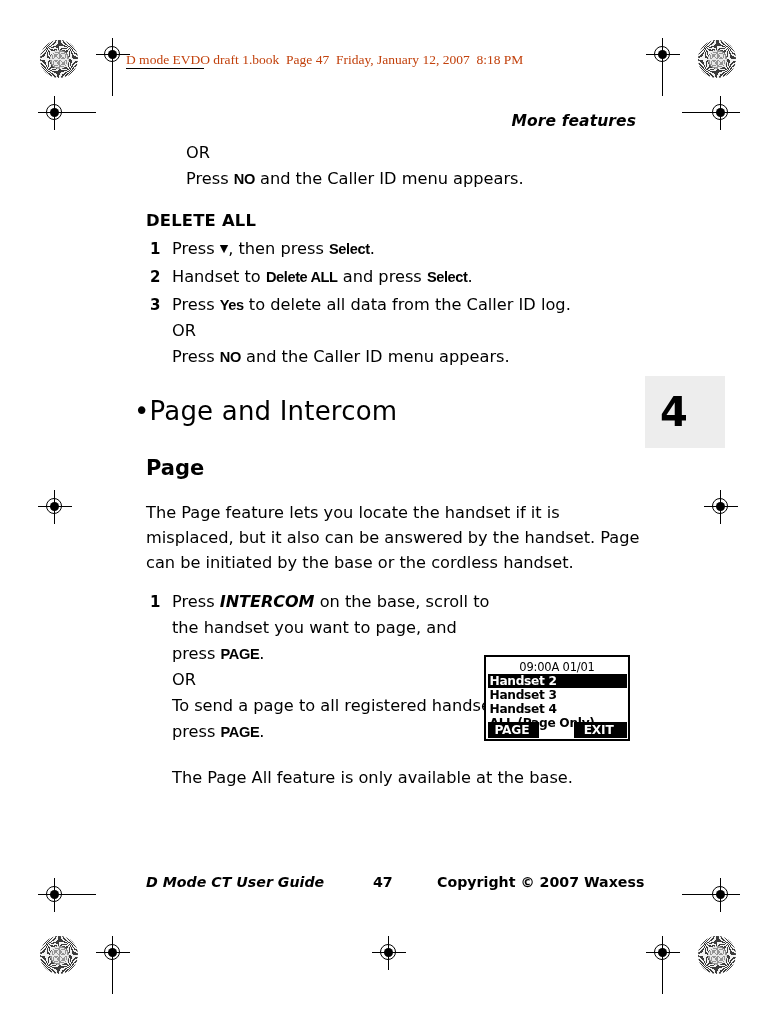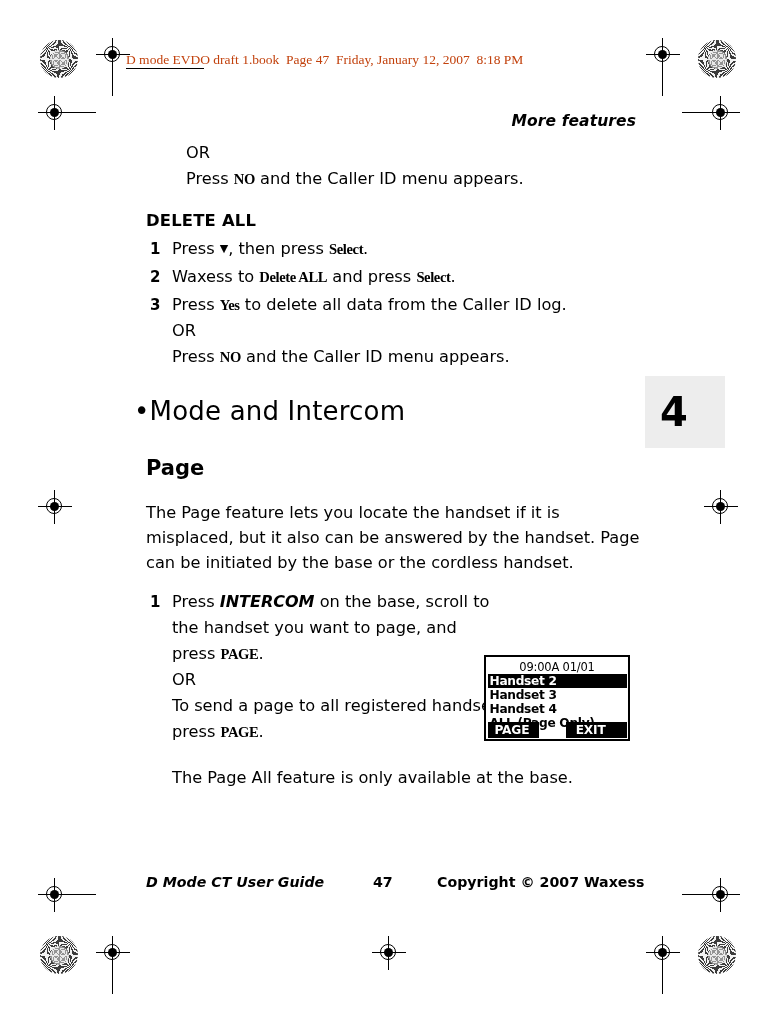--- a/index.html
+++ b/index.html
@@ -116,21 +116,21 @@
     left: 146px;
     top: 140px;
     width: 500px;
     font-size: 16.2px;
     line-height: 26px;
   }
 
   .indent1 { margin-left: 40px; }
 
   .ui {
-    font-family: Liberation Serif, serif;
+    font-family: Liberation Sans, sans-serif;
     font-weight: bold;
     font-size: 14.6px;
     letter-spacing: -0.4px;
   }
   .keyname {
     font-weight: bold;
     font-style: italic;
     font-size: 16px;
   }
 
@@ -258,21 +258,21 @@
     background: #000;
     color: #fff;
     font-size: 12.2px;
     font-weight: bold;
     line-height: 16px;
     letter-spacing: -0.2px;
     padding: 0 6px;
     white-space: nowrap;
   }
   .softkey.left  { padding-left: 7px; padding-right: 10px; }
-  .softkey.right { padding-left: 10px; padding-right: 21px; }
+  .softkey.right { padding-left: 10px; padding-right: 13px; }
 
   
   .footer {
     position: absolute;
     left: 146px;
     top: 874px;
     width: 500px;
     font-size: 14.2px;
   }
   .footer .guide {
@@ -400,37 +400,37 @@
 
     <div class="subhead">DELETE ALL</div>
 
     <div class="steps">
 
       <div class="step">
         <span class="num">1</span><span>Press </span><span class="arrow-glyph">▼</span><span>, then press </span><span class="ui">Select</span><span>.</span>
       </div>
 
       <div class="step">
-        <span class="num">2</span><span>Waxess to </span><span class="ui">Delete ALL</span><span> and press </span><span class="ui">Select</span><span>.</span>
+        <span class="num">2</span><span>Handset to </span><span class="ui">Delete ALL</span><span> and press </span><span class="ui">Select</span><span>.</span>
       </div>
 
 
       <div class="step">
         <span class="num">3</span><span>Press </span><span class="ui">Yes</span><span> to delete all data from the Caller ID log.</span>
       </div>
 
       <div class="sub-line">OR</div>
 
       <div class="sub-line">
         <span>Press </span><span class="ui">NO</span><span> and the Caller ID menu appears.</span>
       </div>
 
     </div>
 
-    <div class="h1-bullet">•Mode and Intercom</div>
+    <div class="h1-bullet">•Page and Intercom</div>
 
     <div class="h2">Page</div>
 
     <div class="para">The Page feature lets you locate the handset if it is misplaced, but it also can be answered by the handset. Page can be initiated by the base or the cordless handset.</div>
 
     <div class="steps" style="margin-top:14px;">
 
       <div class="step" style="width:322px;">
         <span class="num">1</span><span>Press </span><span class="keyname">INTERCOM</span><span> on the base, scroll to the handset you want to page, and press </span><span class="ui">PAGE</span><span>.</span>
       </div>

